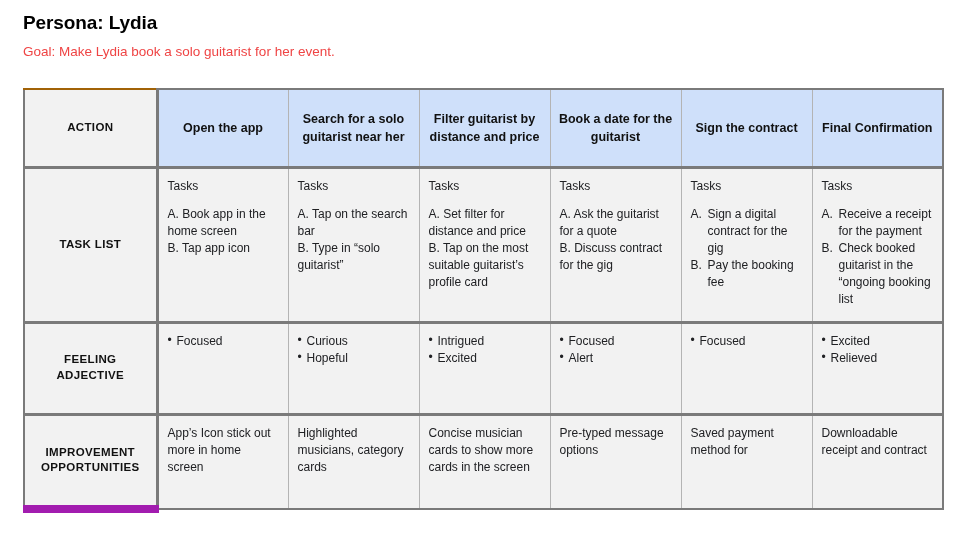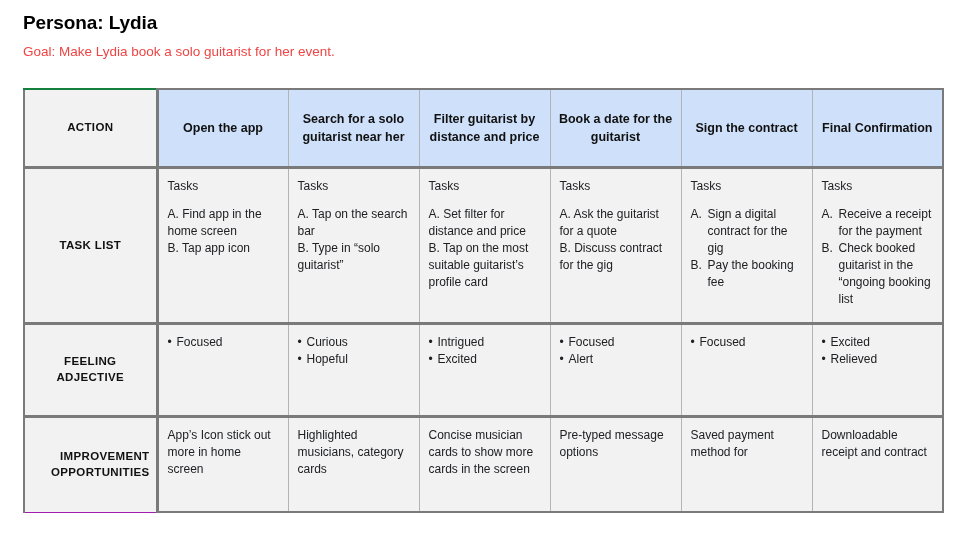--- a/index.html
+++ b/index.html
@@ -44,22 +44,22 @@
   
   .jmap { border: 0; }
   .jmap td.lbl {
     border-left: 2px solid #7a7a7a;
     border-right: 3px solid #7a7a7a;
     text-align: center;
     font-size: 11.5px; font-weight: bold; color: #111111;
     letter-spacing: 0.35px; line-height: 1.35;
     padding: 4px 6px;
   }
-  .jmap tr.r-head td.lbl { border-top: 2px solid #15803d; }
-  .jmap tr.r-last td.lbl { border-bottom: 1px solid #a21caf; text-align: right; }
+  .jmap tr.r-head td.lbl { border-top: 2px solid #a16207; }
+  .jmap tr.r-last td.lbl { border-bottom: 8px solid #a21caf; }
   .jmap tr.r-head td { border-top: 2px solid #7a7a7a; }
   .jmap tr.r-last td { border-bottom: 2px solid #7a7a7a; }
   .jmap td.endcol { border-right: 2px solid #7a7a7a; }
 
   
   .jmap tr.r-head td { border-bottom: 3px solid #7a7a7a; }
   .jmap tr.r-tasks td { border-bottom: 3px solid #7a7a7a; }
   .jmap tr.r-feel  td { border-bottom: 3px solid #7a7a7a; }
 
   
@@ -130,21 +130,21 @@
         <td class="stage-head">Filter guitarist by distance and price</td>
         <td class="stage-head">Book a date for the guitarist</td>
         <td class="stage-head">Sign the contract</td>
         <td class="stage-head endcol">Final Confirmation</td>
       </tr>
 
       <tr class="r-tasks">
         <td class="lbl">TASK LIST</td>
         <td class="body">
           <span class="tasks-word">Tasks</span>
-          <span class="plainline">A. Find app in the home screen</span>
+          <span class="plainline">A. Book app in the home screen</span>
           <span class="plainline">B.  Tap app icon</span>
         </td>
         <td class="body">
           <span class="tasks-word">Tasks</span>
           <span class="plainline">A. Tap on the search bar</span>
           <span class="plainline">B. Type in “solo guitarist”</span>
         </td>
         <td class="body">
           <span class="tasks-word">Tasks</span>
           <span class="plainline">A. Set filter for distance and price</span>

